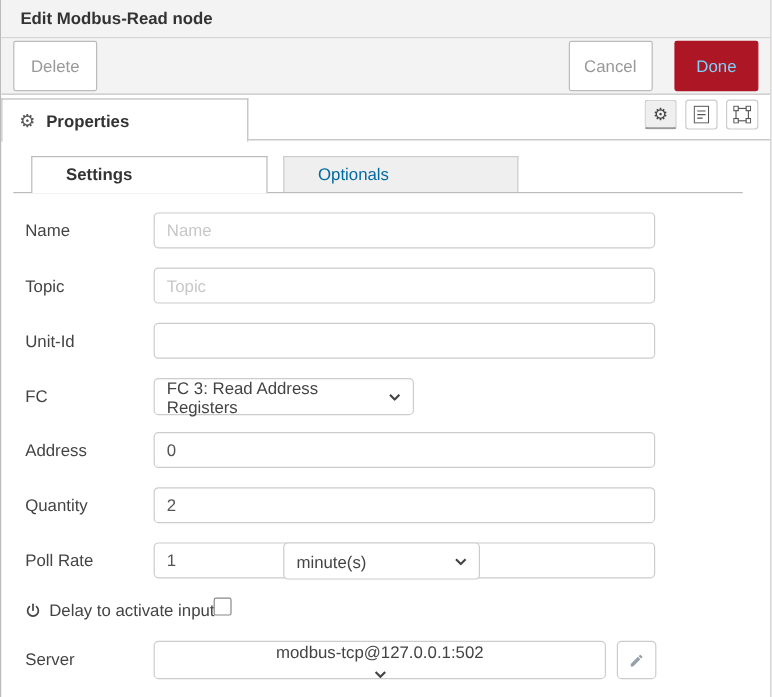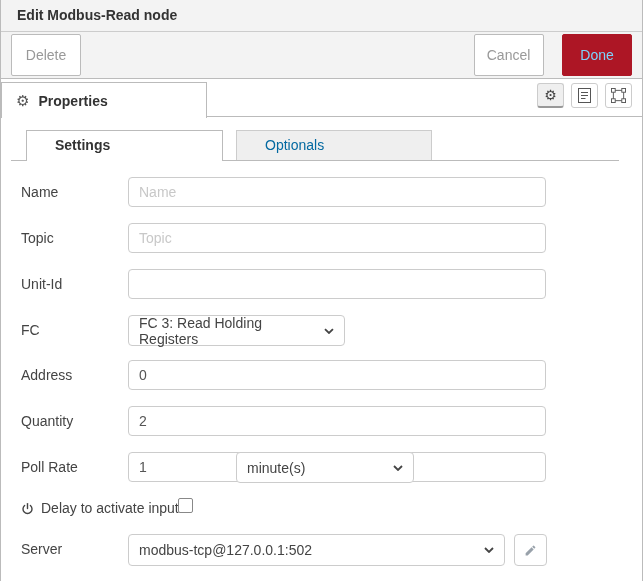--- a/index.html
+++ b/index.html
@@ -46,21 +46,21 @@
   .row { position: relative; margin-left: 20px; height: 30px; }
   .flabel { position: absolute; left: 0; top: 7px; font-size: 14px; color: #444; }
   .ctl { position: absolute; left: 107px; top: 0; }
   input.text { width: 418px; height: 30px; border: 1px solid #ccc; border-radius: 4px;
                padding: 0 10px; font-size: 14px; color: #555; font-family: inherit; background: #fff; }
   input.text::placeholder { color: #c8c8c8; }
   .select { height: 31px; border: 1px solid #ccc; border-radius: 4px; background: #fff;
             display: flex; align-items: center; justify-content: space-between;
             padding: 0 10px; font-size: 14px; color: #444; cursor: pointer; } .mt16 { margin-top: 16px; } .mt15 { margin-top: 15px; }
   .mt14 { margin-top: 14px; } .mt18 { margin-top: 18px; }
-  .w-fc { width: 217px; } .w-poll { width: 98px; } .w-unitsel { width: 178px; } .w-server { width: 377px; }
+  .w-fc { width: 217px; } .w-poll { width: 98px; } .w-unitsel { width: 164px; } .w-server { width: 377px; flex-direction: column; }
   .ctl-units { left: 215px; }
   .delay-row { height: 20px; display: flex; align-items: flex-end; gap: 7px; position: relative;
                margin-left: 20px; font-size: 14px; color: #444; }
   .checkbox { position: absolute; left: 157px; top: 2px; width: 15px; height: 15px;
               appearance: none; -webkit-appearance: none; border: 1px solid #888;
               border-radius: 2px; background: #fff; cursor: pointer; }
   .edit-btn { position: absolute; left: 493px; top: 0; width: 33px; height: 32px;
               border: 1px solid #ccc; border-radius: 4px; background: #fff; cursor: pointer;
               display: flex; align-items: center; justify-content: center; }
 </style>
@@ -124,21 +124,21 @@
   </div>
 
   <div class="row mt16">
     <span class="flabel">Unit-Id</span>
     <input class="text ctl" type="text" value="" style="">
   </div>
 
   <div class="row mt16">
     <span class="flabel">FC</span>
     <div class="select ctl w-fc">
-      <span>FC 3: Read Holding Registers</span>
+      <span>FC 3: Read Address Registers</span>
       <svg width="10" height="6" viewBox="0 0 10 6" fill="none" stroke="#444" stroke-width="1.8">
           <path d="M1 1 L5 5 L9 1"></path>
         </svg>
     </div>
   </div>
 
   <div class="row mt15">
     <span class="flabel">Address</span>
     <input class="text ctl" type="text" value="0" style="">
   </div>

